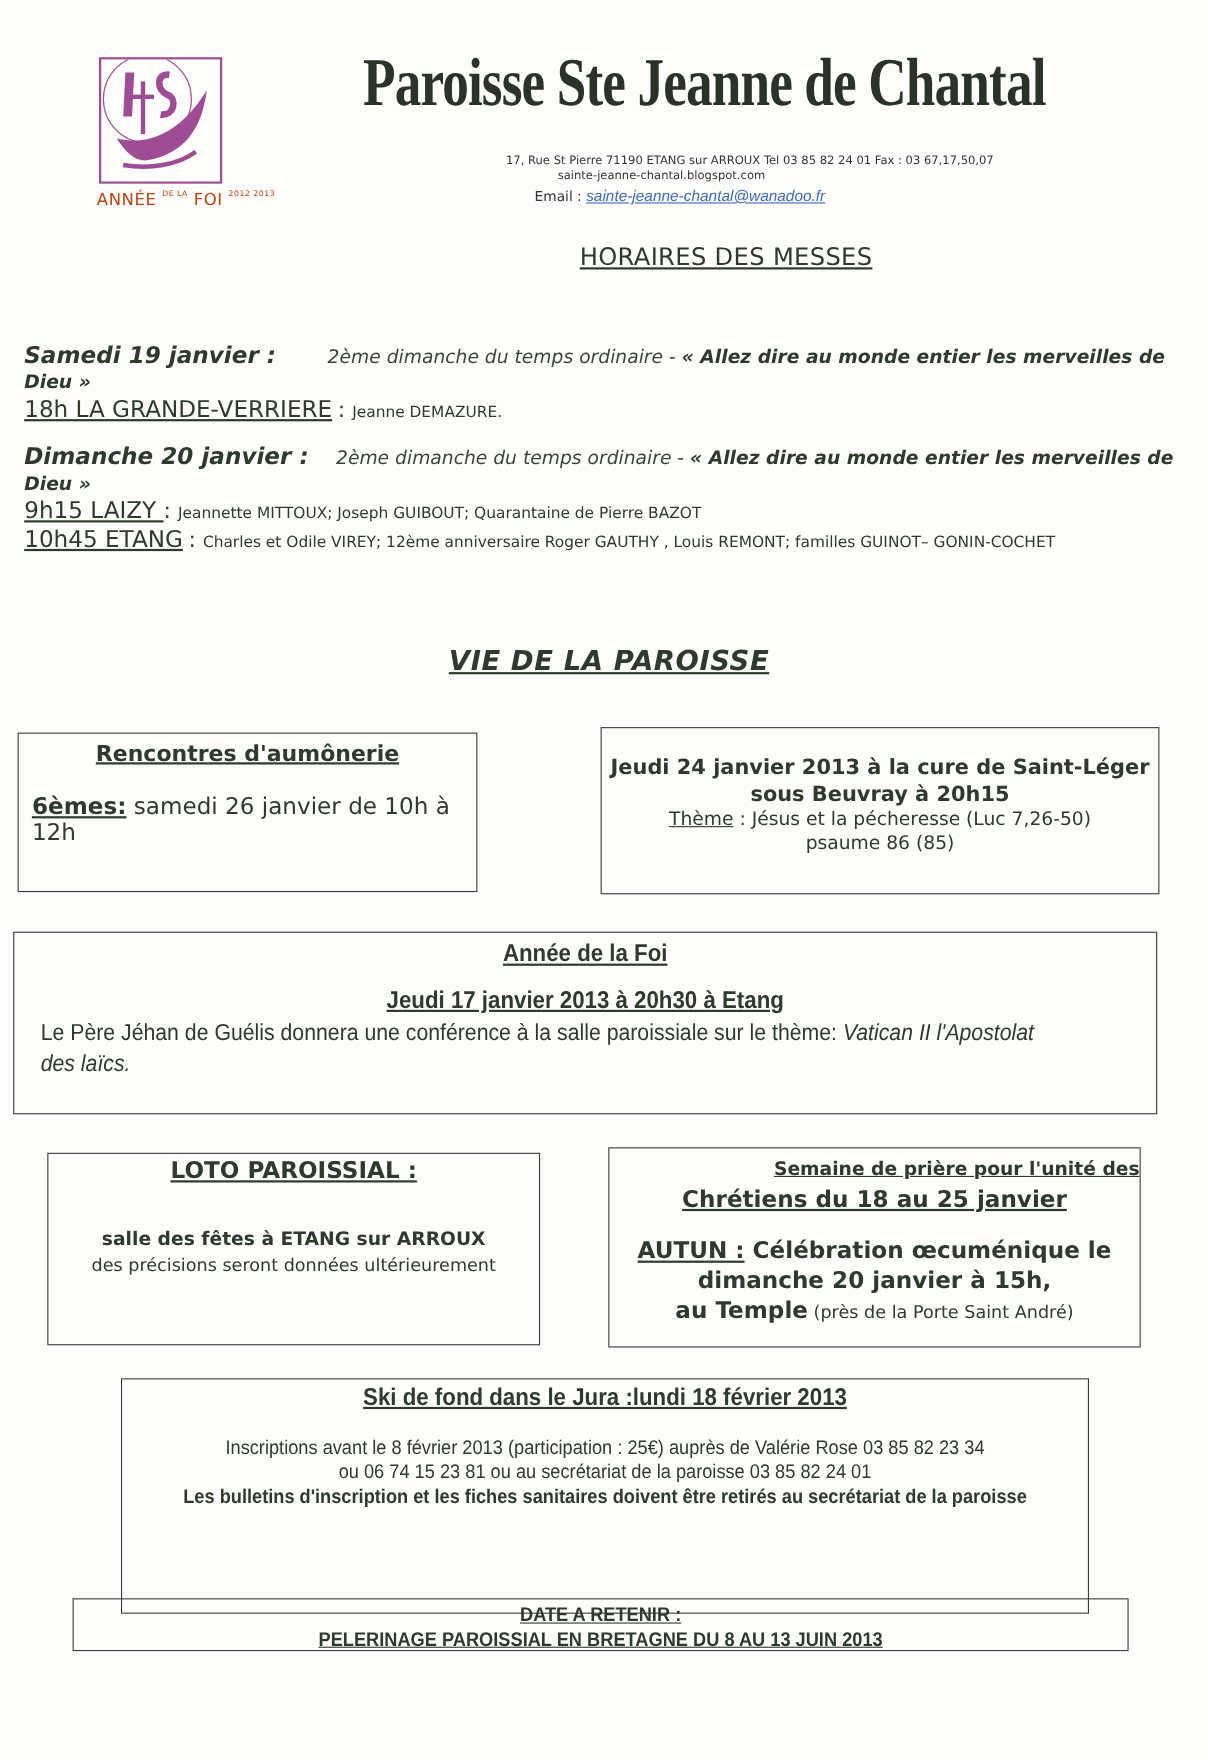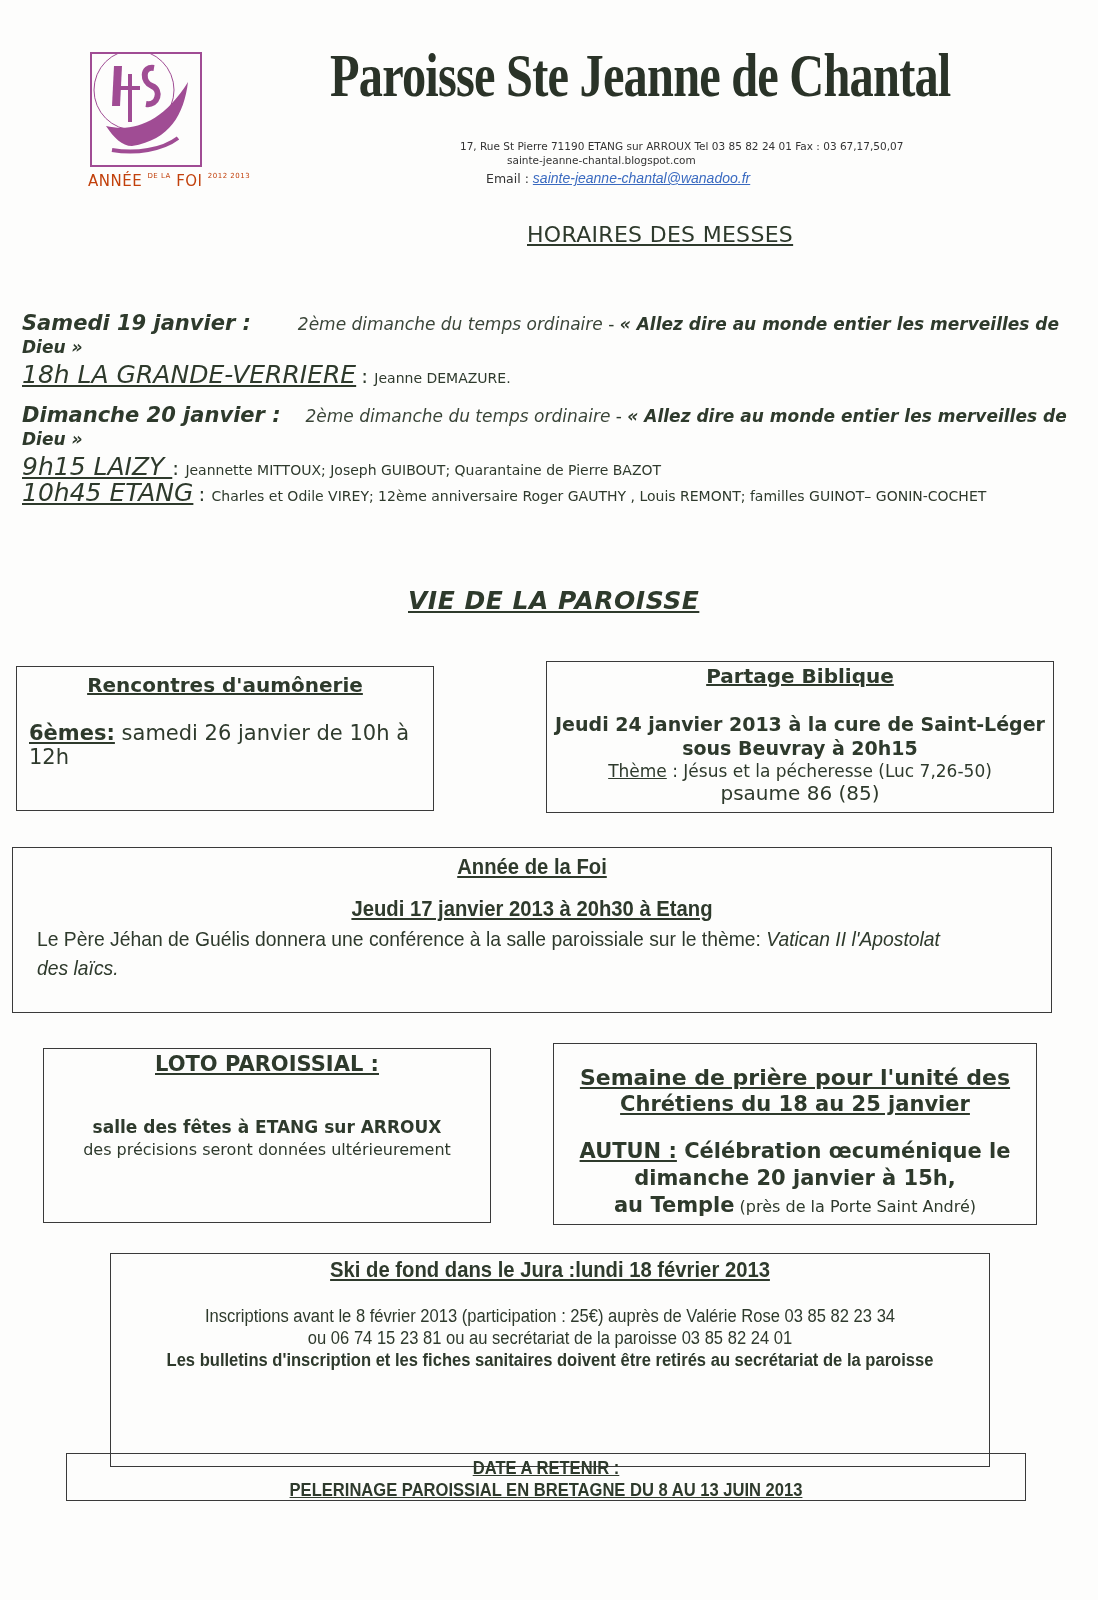--- a/index.html
+++ b/index.html
@@ -14,21 +14,21 @@
   .addr{left:460px;top:140px;font-size:10.5px;color:#333;white-space:nowrap;}
   .blog{left:507px;top:154px;font-size:10.5px;color:#333;}
   .email{left:486px;top:170px;font-size:12.5px;color:#333;white-space:nowrap;}
   .email a{color:#3a6ac0;font-style:italic;text-decoration:underline;font-family:"Liberation Sans",sans-serif;font-size:14px;}
   .heading1{left:527px;top:222px;font-size:22px;text-decoration:underline;color:#2e3a2c;letter-spacing:0.3px;}
   .mass{left:22px;width:1050px;font-size:17px;line-height:23px;}
   .mass .day{font-weight:bold;font-style:italic;font-size:21px;}
   .mass .it{font-style:italic;color:#3a4538;}
   .mass .q{font-weight:bold;font-style:italic;}
   .line{left:22px;white-space:nowrap;}
-  .place{font-size:25px;text-decoration:underline;font-style:italic;}
+  .place{font-size:21px;text-decoration:underline;}
   .names{font-size:14px;}
   .heading2{left:408px;top:586px;font-size:25px;font-style:italic;font-weight:bold;text-decoration:underline;letter-spacing:0.5px;}
   .box{border:1.5px solid #3a3a3a;box-sizing:border-box;text-align:center;}
   .bt{font-weight:bold;text-decoration:underline;font-size:20px;}
   .cond{font-family:"Liberation Sans",sans-serif;transform:scaleX(0.92);}
 </style>
 </head>
 <body>
 
 <div class="abs logo">
@@ -89,45 +89,44 @@
 
 <div class="abs box" style="left:16px;top:666px;width:418px;height:145px;">
   <div class="bt" style="margin-top:6px;">Rencontres d'aumônerie</div>
   <div style="text-align:left;margin:24px 0 0 12px;font-size:21px;">
     <span style="font-weight:bold;text-decoration:underline;">6èmes:</span>
     <span>samedi 26 janvier de 10h à 12h</span>
   </div>
 </div>
 
 <div class="abs box" style="left:546px;top:661px;width:508px;height:152px;">
-  <div class="bt" style="margin-top:2px;">Partage Biblique</div>
   <div style="font-weight:bold;font-size:19px;margin-top:24px;line-height:24px;white-space:nowrap;">Jeudi 24 janvier 2013 à la cure de Saint-Léger</div>
   <div style="font-weight:bold;font-size:19px;line-height:24px;">sous Beuvray à 20h15</div>
   <div style="font-size:17px;line-height:23px;">
     <span style="text-decoration:underline;">Thème</span><span> : Jésus et la pécheresse (Luc 7,26-50)</span>
   </div>
-  <div style="font-size:20px;line-height:20px;">psaume 86 (85)</div>
+  <div style="font-size:17px;line-height:20px;">psaume 86 (85)</div>
 </div>
 
 <div class="abs box" style="left:12px;top:847px;width:1040px;height:166px;">
   <div class="bt cond" style="margin-top:6px;font-size:22px;">Année de la Foi</div>
   <div class="bt cond" style="margin-top:16px;font-size:22px;">Jeudi 17 janvier 2013 à 20h30 à Etang</div>
   <div class="cond" style="text-align:left;margin:2px 20px 0 24px;font-size:21px;line-height:29px;transform-origin:left top;">
     <span>Le Père Jéhan de Guélis donnera une conférence à la salle paroissiale  sur le thème: </span><span style="font-style:italic;">Vatican II l'Apostolat des laïcs.</span>
   </div>
 </div>
 
 <div class="abs box" style="left:43px;top:1048px;width:448px;height:175px;">
   <div class="bt" style="font-size:21px;margin-top:2px;line-height:27px;">LOTO PAROISSIAL : </div>
   <div style="font-weight:bold;font-size:17px;margin-top:36px;line-height:26px;white-space:nowrap;">salle des fêtes à ETANG sur ARROUX</div>
   <div style="font-size:16px;line-height:20px;">des précisions seront données ultérieurement</div>
 </div>
 
 <div class="abs box" style="left:553px;top:1043px;width:484px;height:182px;">
-  <div class="bt" style="font-size:22px;margin-top:20px;line-height:27px;">Semaine de prière pour l'unité des</div>
+  <div class="bt" style="font-size:17px;margin-top:6px;line-height:27px;text-align:right;">Semaine de prière pour l'unité des</div>
   <div class="bt" style="font-size:21px;line-height:27px;">Chrétiens du 18 au 25 janvier</div>
   <div style="font-weight:bold;font-size:21px;margin-top:20px;line-height:27px;white-space:nowrap;">
     <span style="text-decoration:underline;"> AUTUN :</span><span> Célébration œcuménique le</span>
   </div>
   <div style="font-weight:bold;font-size:21px;line-height:27px;">dimanche 20 janvier à 15h,</div>
   <div style="font-size:21px;line-height:27px;white-space:nowrap;">
     <span style="font-weight:bold;">au Temple</span><span style="font-size:16px;"> (près de la Porte Saint André)</span>
   </div>
 </div>
 

